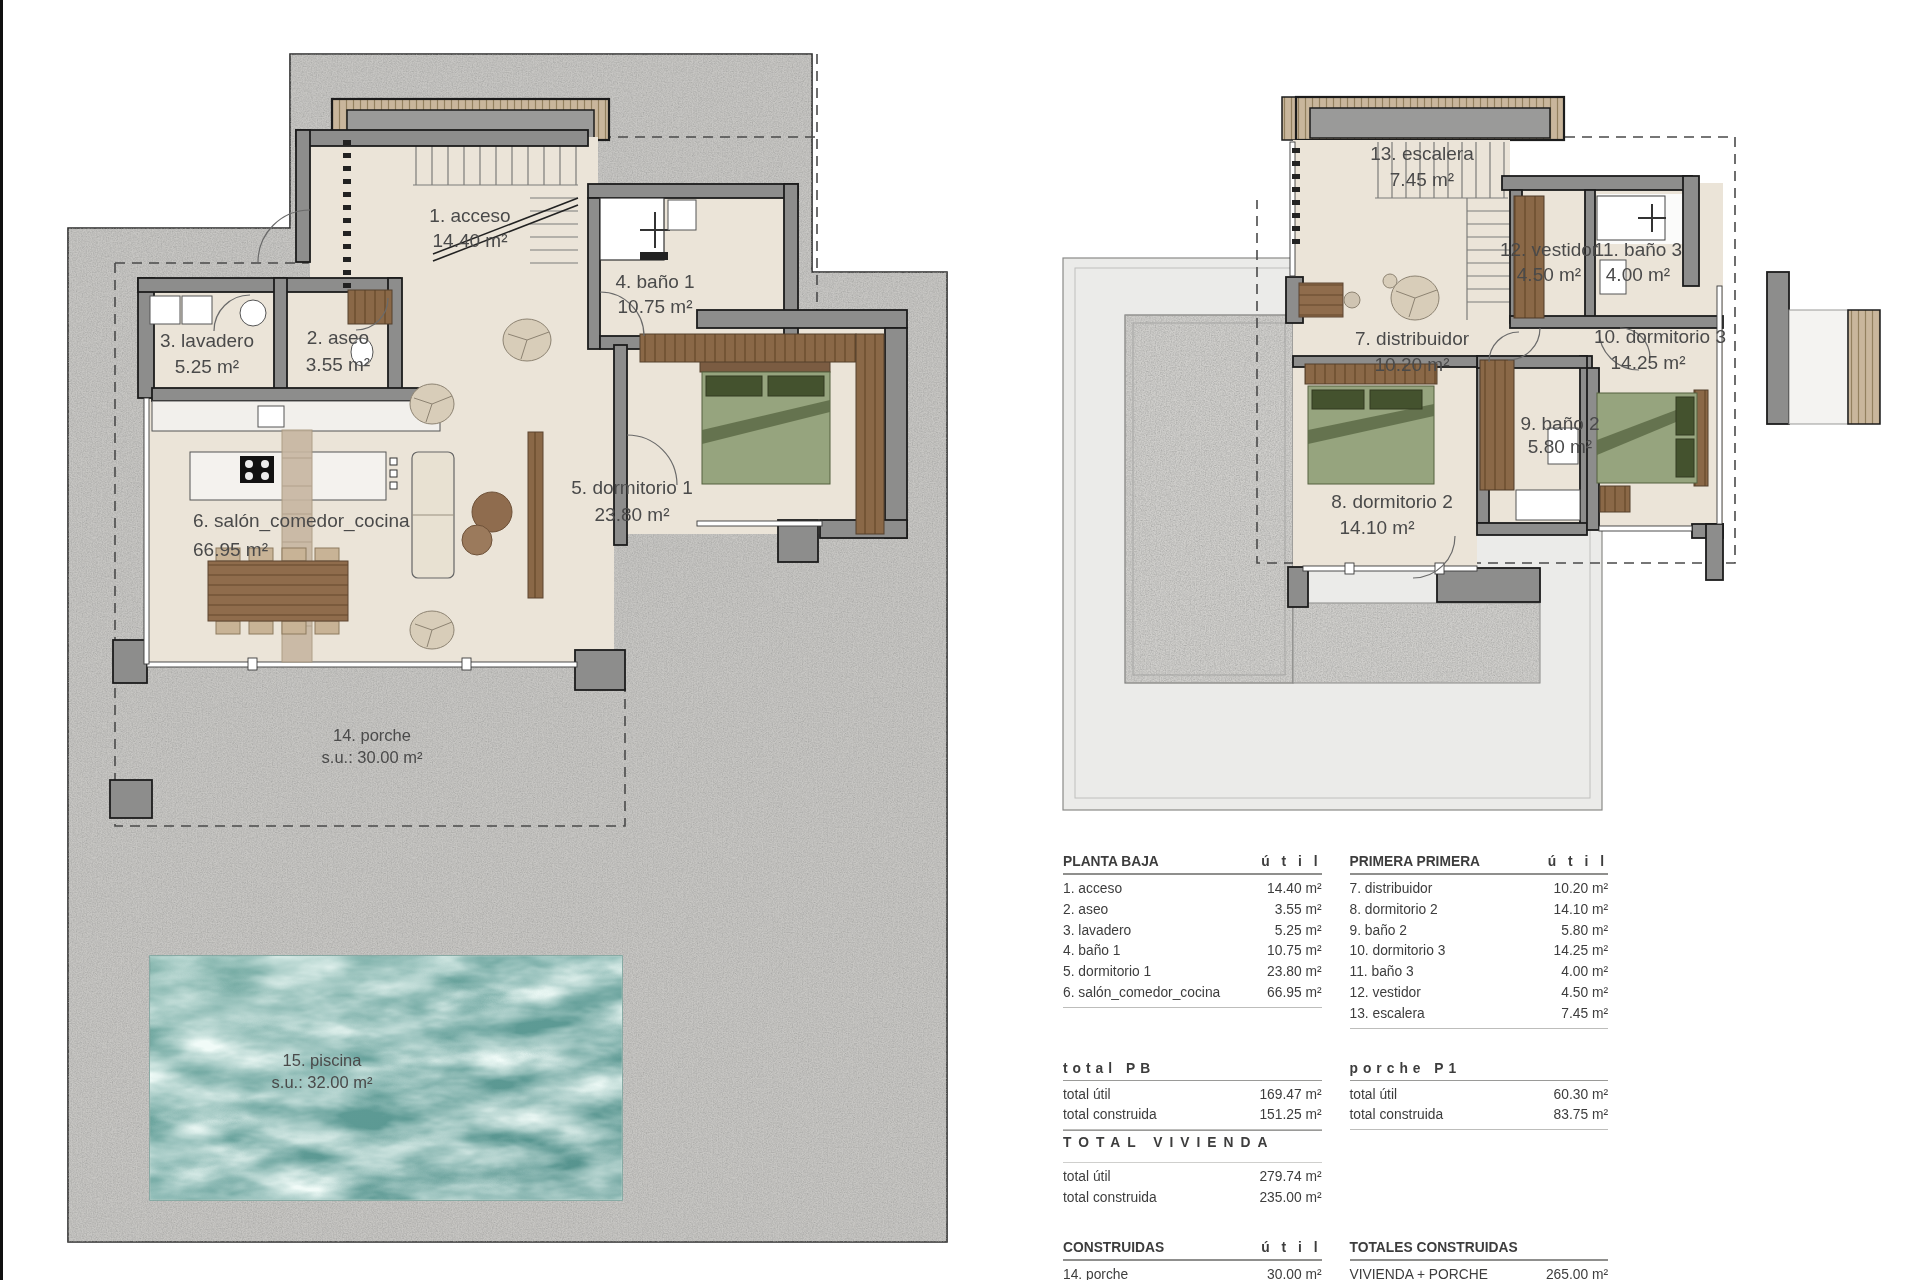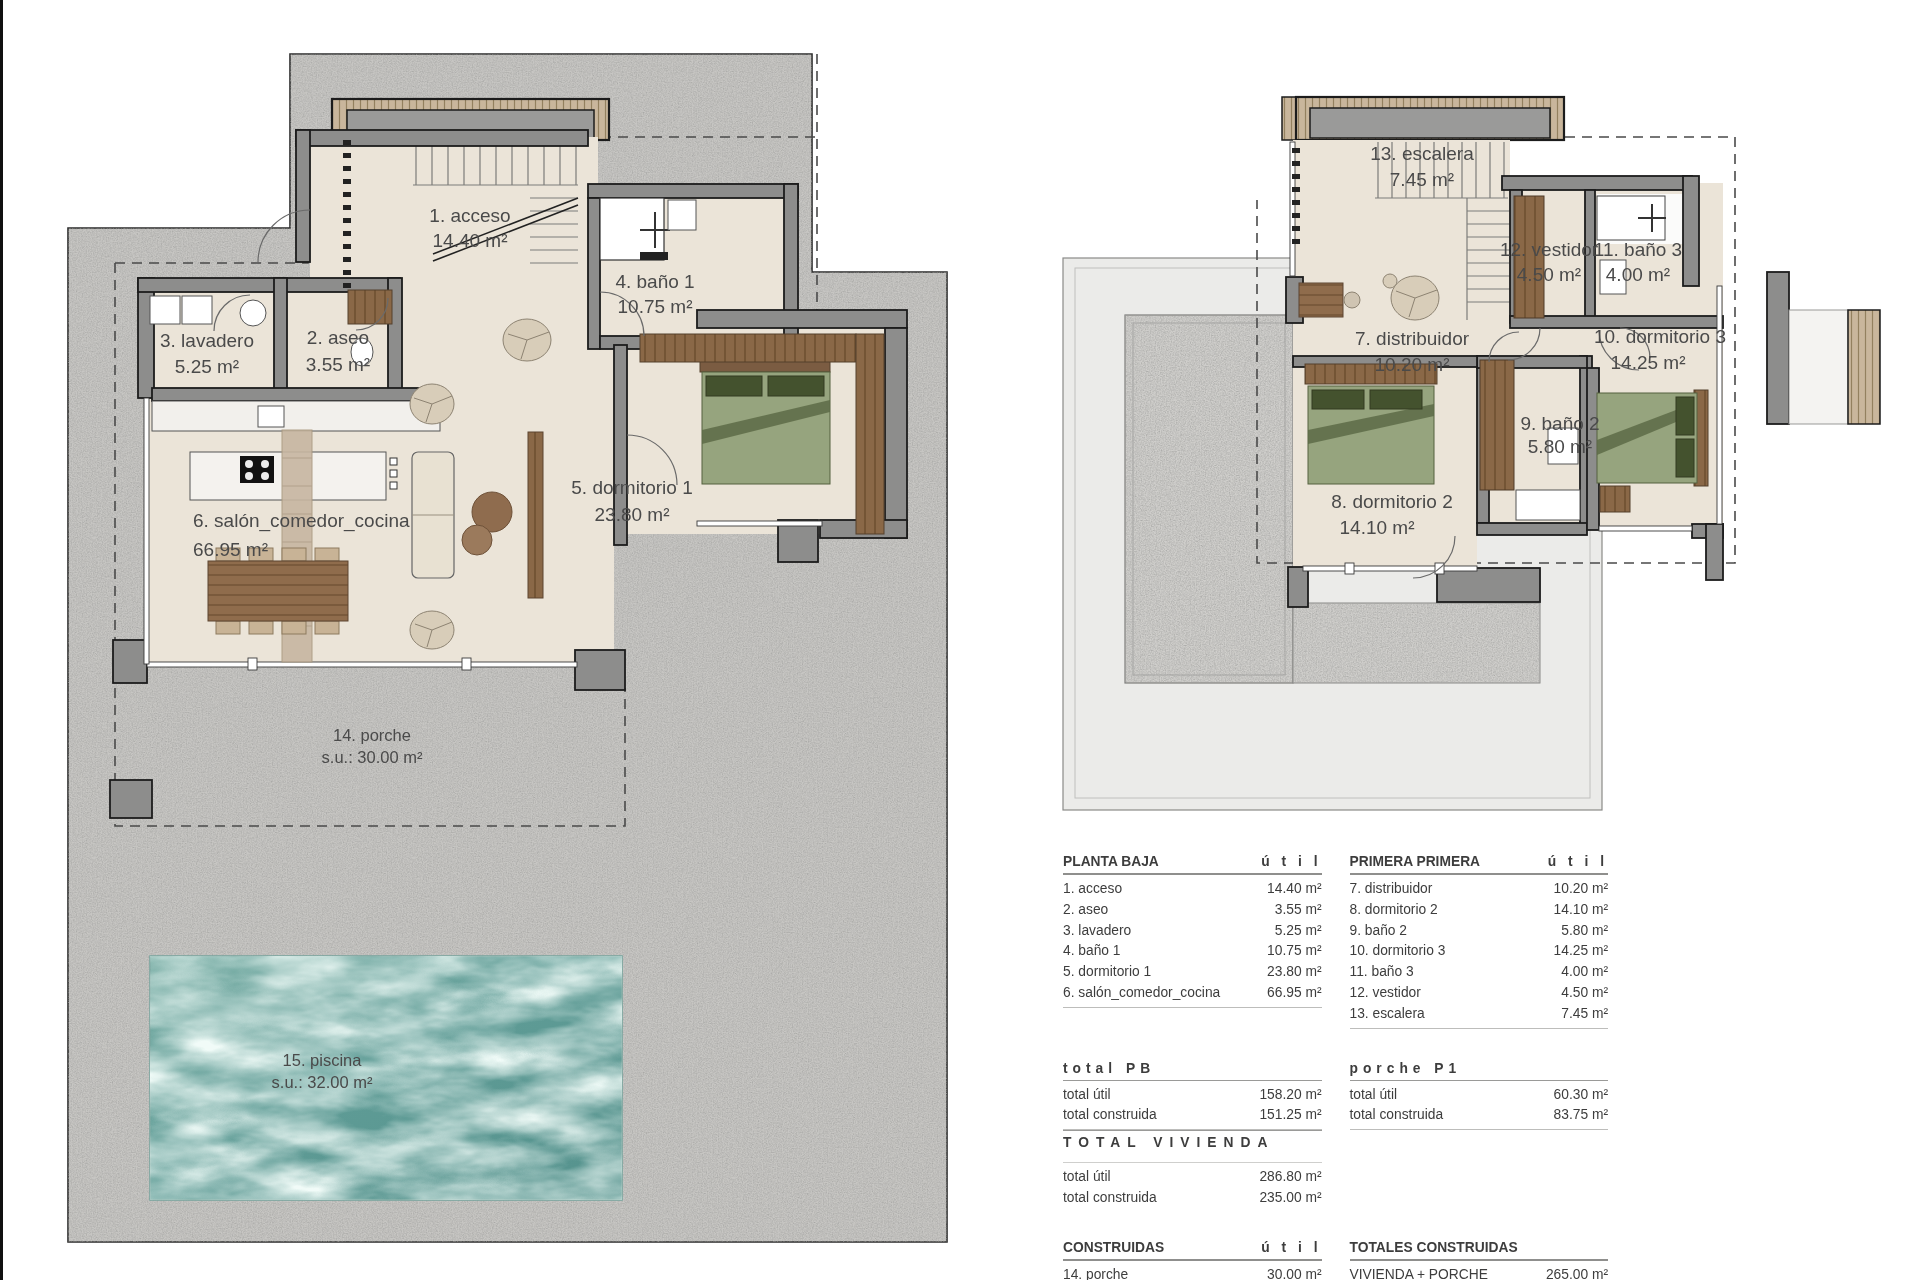--- a/index.html
+++ b/index.html
@@ -527,32 +527,32 @@
       </div>
     </div>
   </div>
 
   <div class="cols totals">
     <div class="col">
       <div class="tot-head">total PB</div>
       <div class="rows block-end">
         <div class="row">
             <span>total útil</span>
-            <span class="val">158.20 m²</span>
+            <span class="val">169.47 m²</span>
           </div>
         <div class="row">
             <span>total construida</span>
             <span class="val">151.25 m²</span>
           </div>
       </div>
       <div class="tv-head">TOTAL VIVIENDA</div>
       <div class="rows">
         <div class="row">
             <span>total útil</span>
-            <span class="val">286.80 m²</span>
+            <span class="val">279.74 m²</span>
           </div>
         <div class="row">
             <span>total construida</span>
             <span class="val">235.00 m²</span>
           </div>
       </div>
     </div>
     <div class="col">
       <div class="tot-head">porche P1</div>
       <div class="rows block-end">

